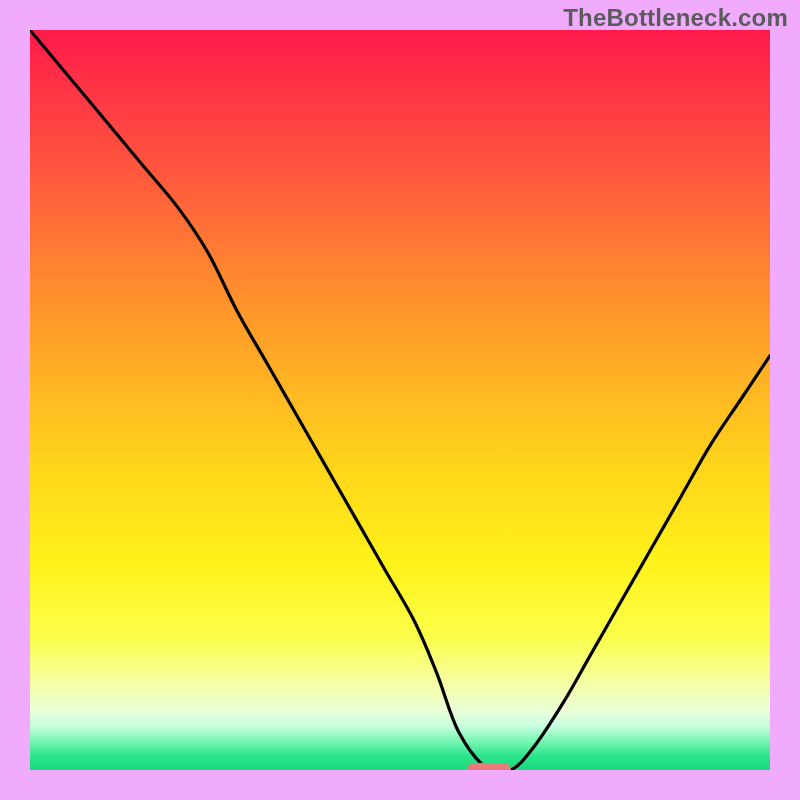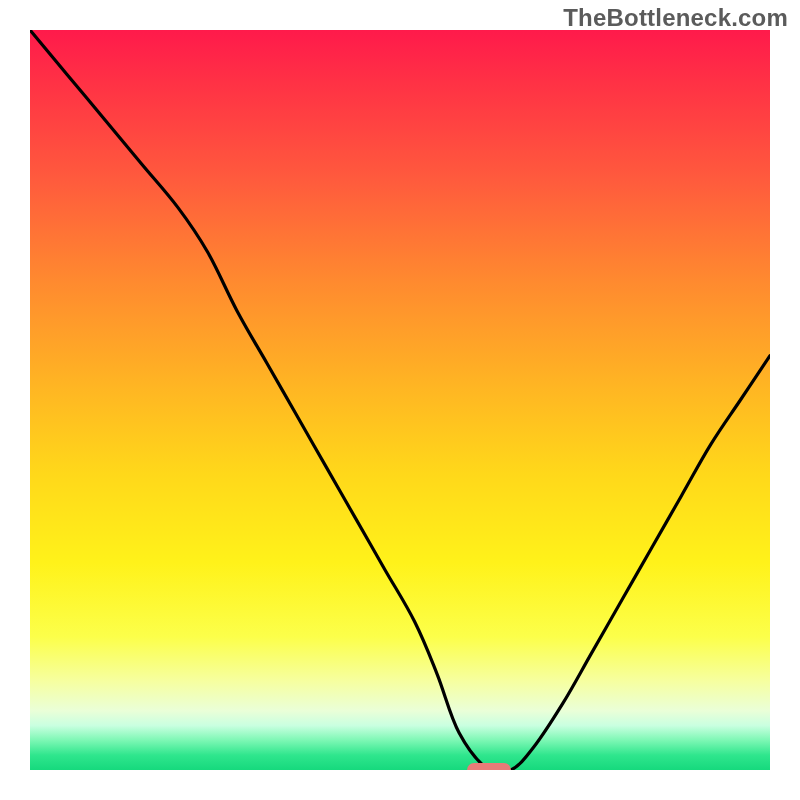--- a/index.html
+++ b/index.html
@@ -8,21 +8,21 @@
     width: 800px;
     height: 800px;
     background: #000;
     overflow: hidden;
     font-family: Arial, Helvetica, sans-serif;
   }
   .frame {
     position: relative;
     width: 800px;
     height: 800px;
-    background: #ffffff;
+    background: #f0abfc;
   }
   .watermark {
     position: absolute;
     top: 4px;
     right: 12px;
     color: #5b5b5b;
     font-size: 24px;
     font-weight: 600;
     letter-spacing: 0.2px;
     z-index: 10;

